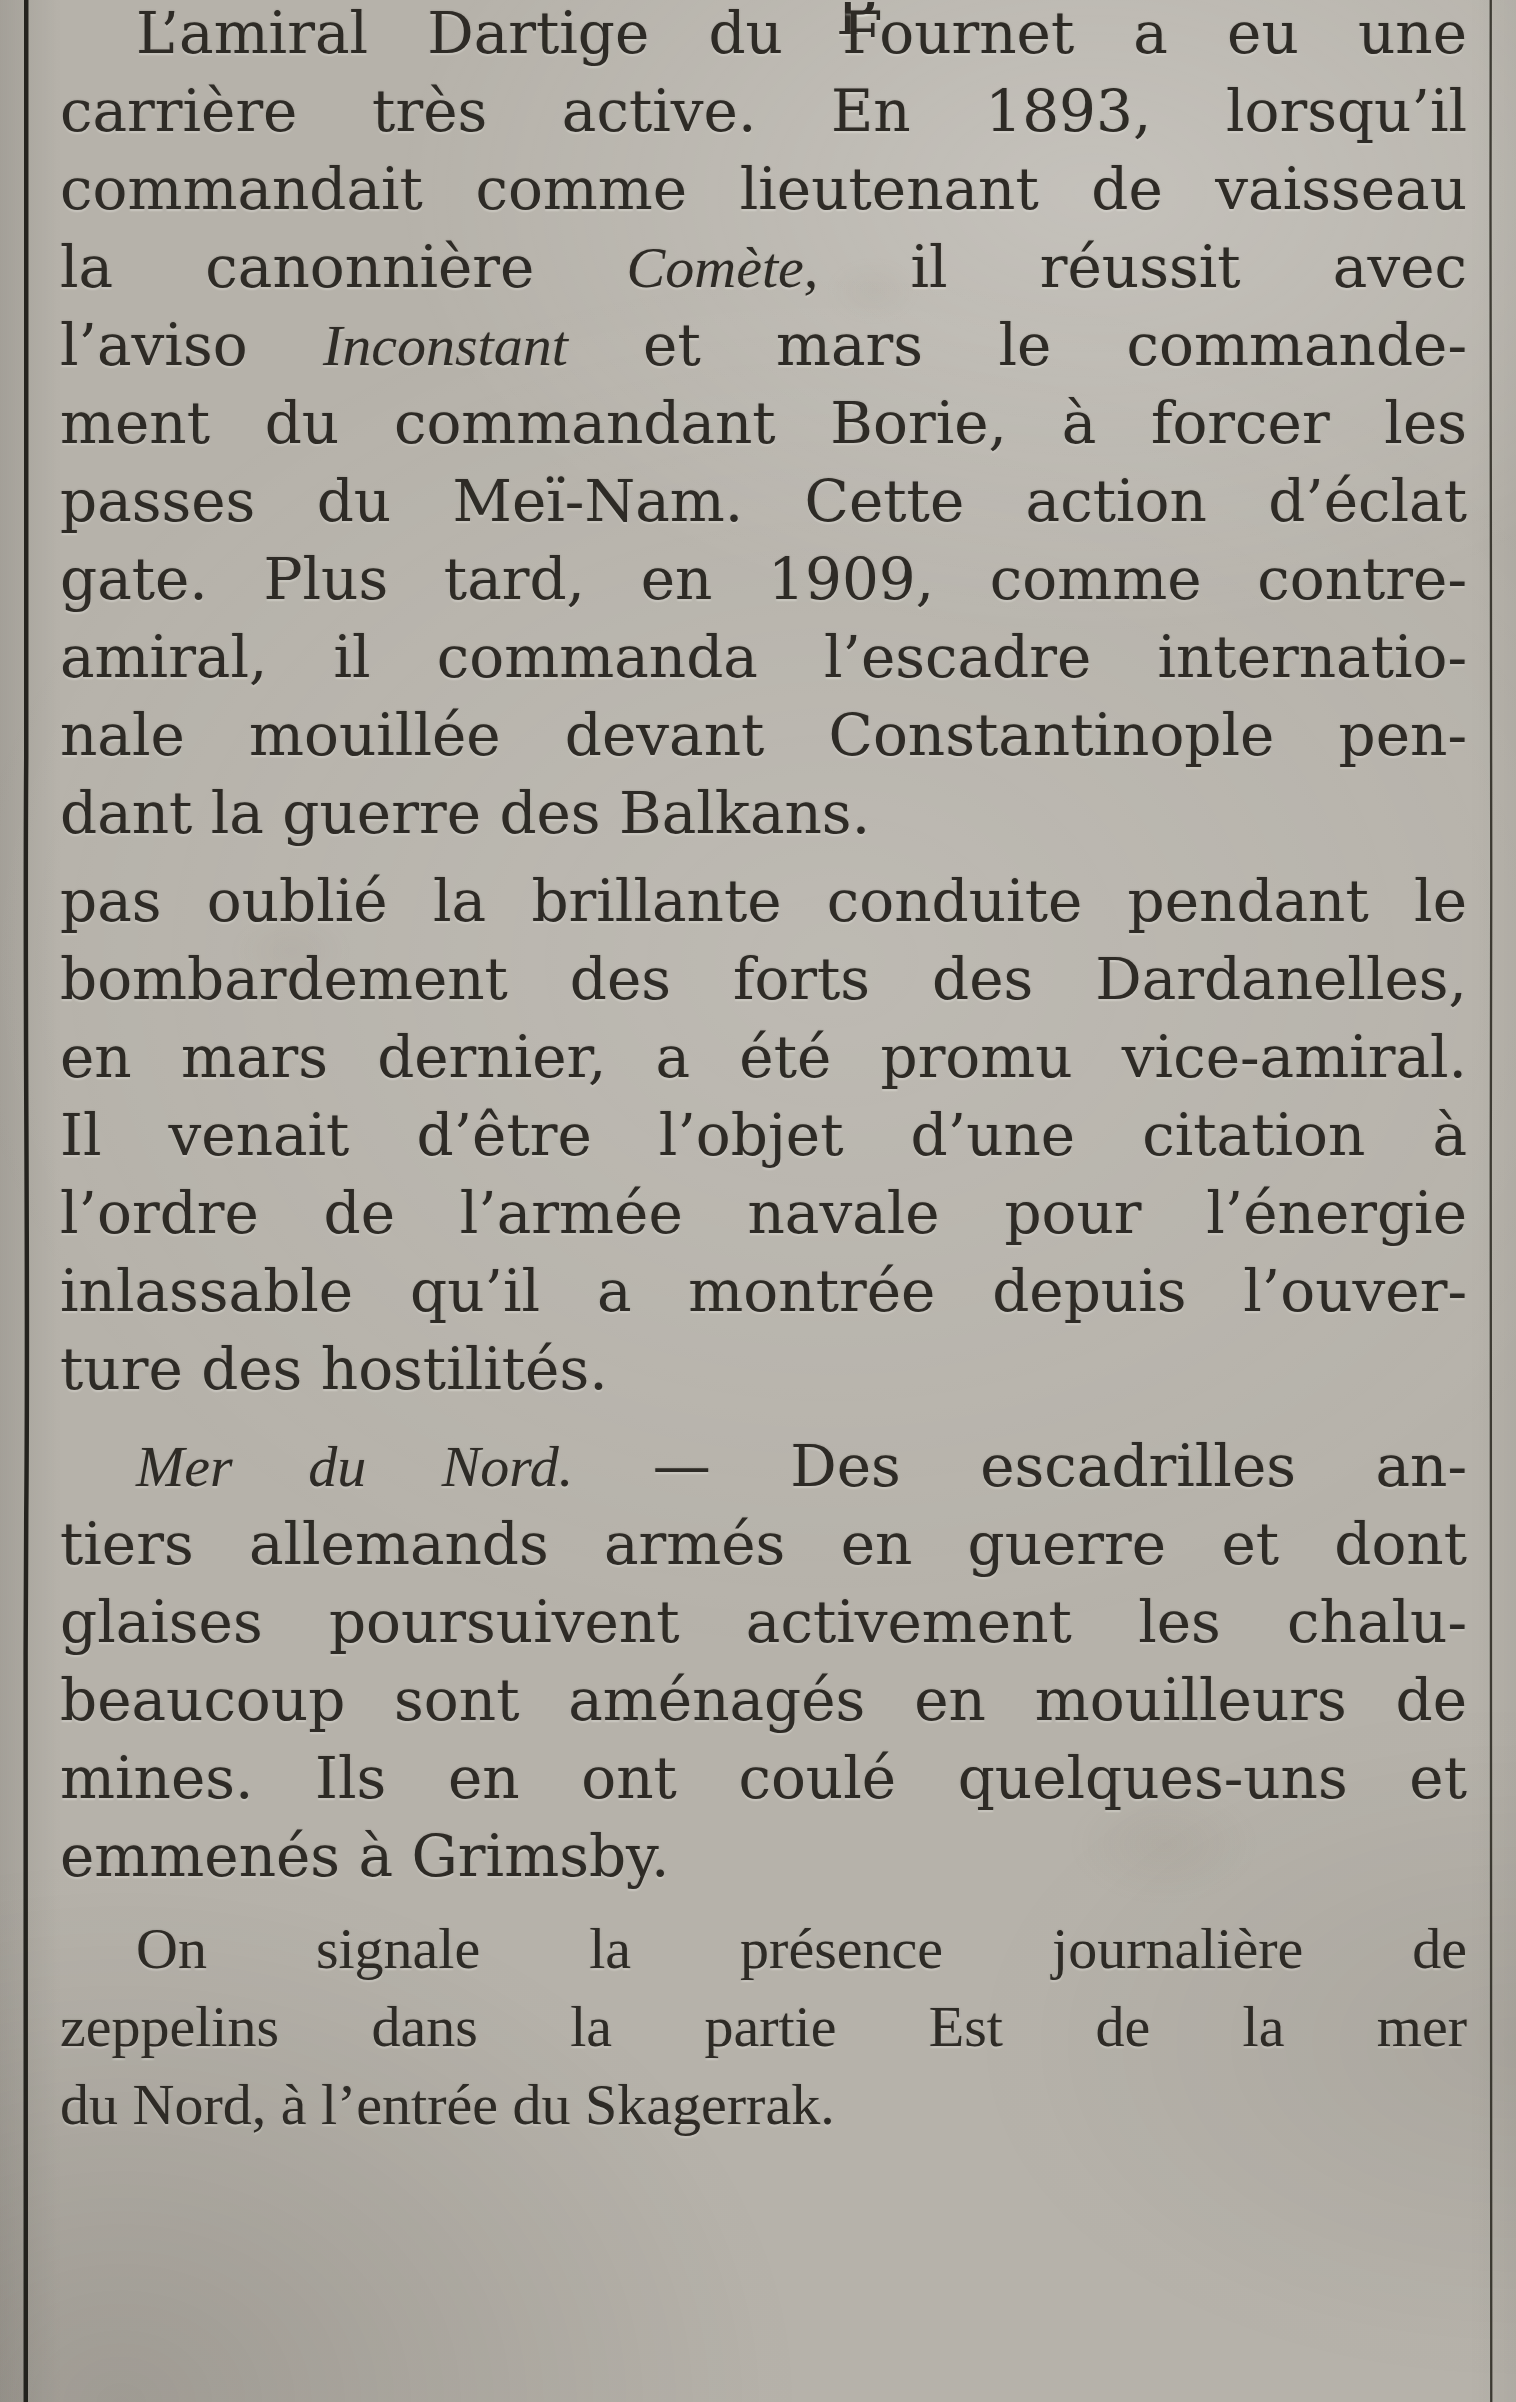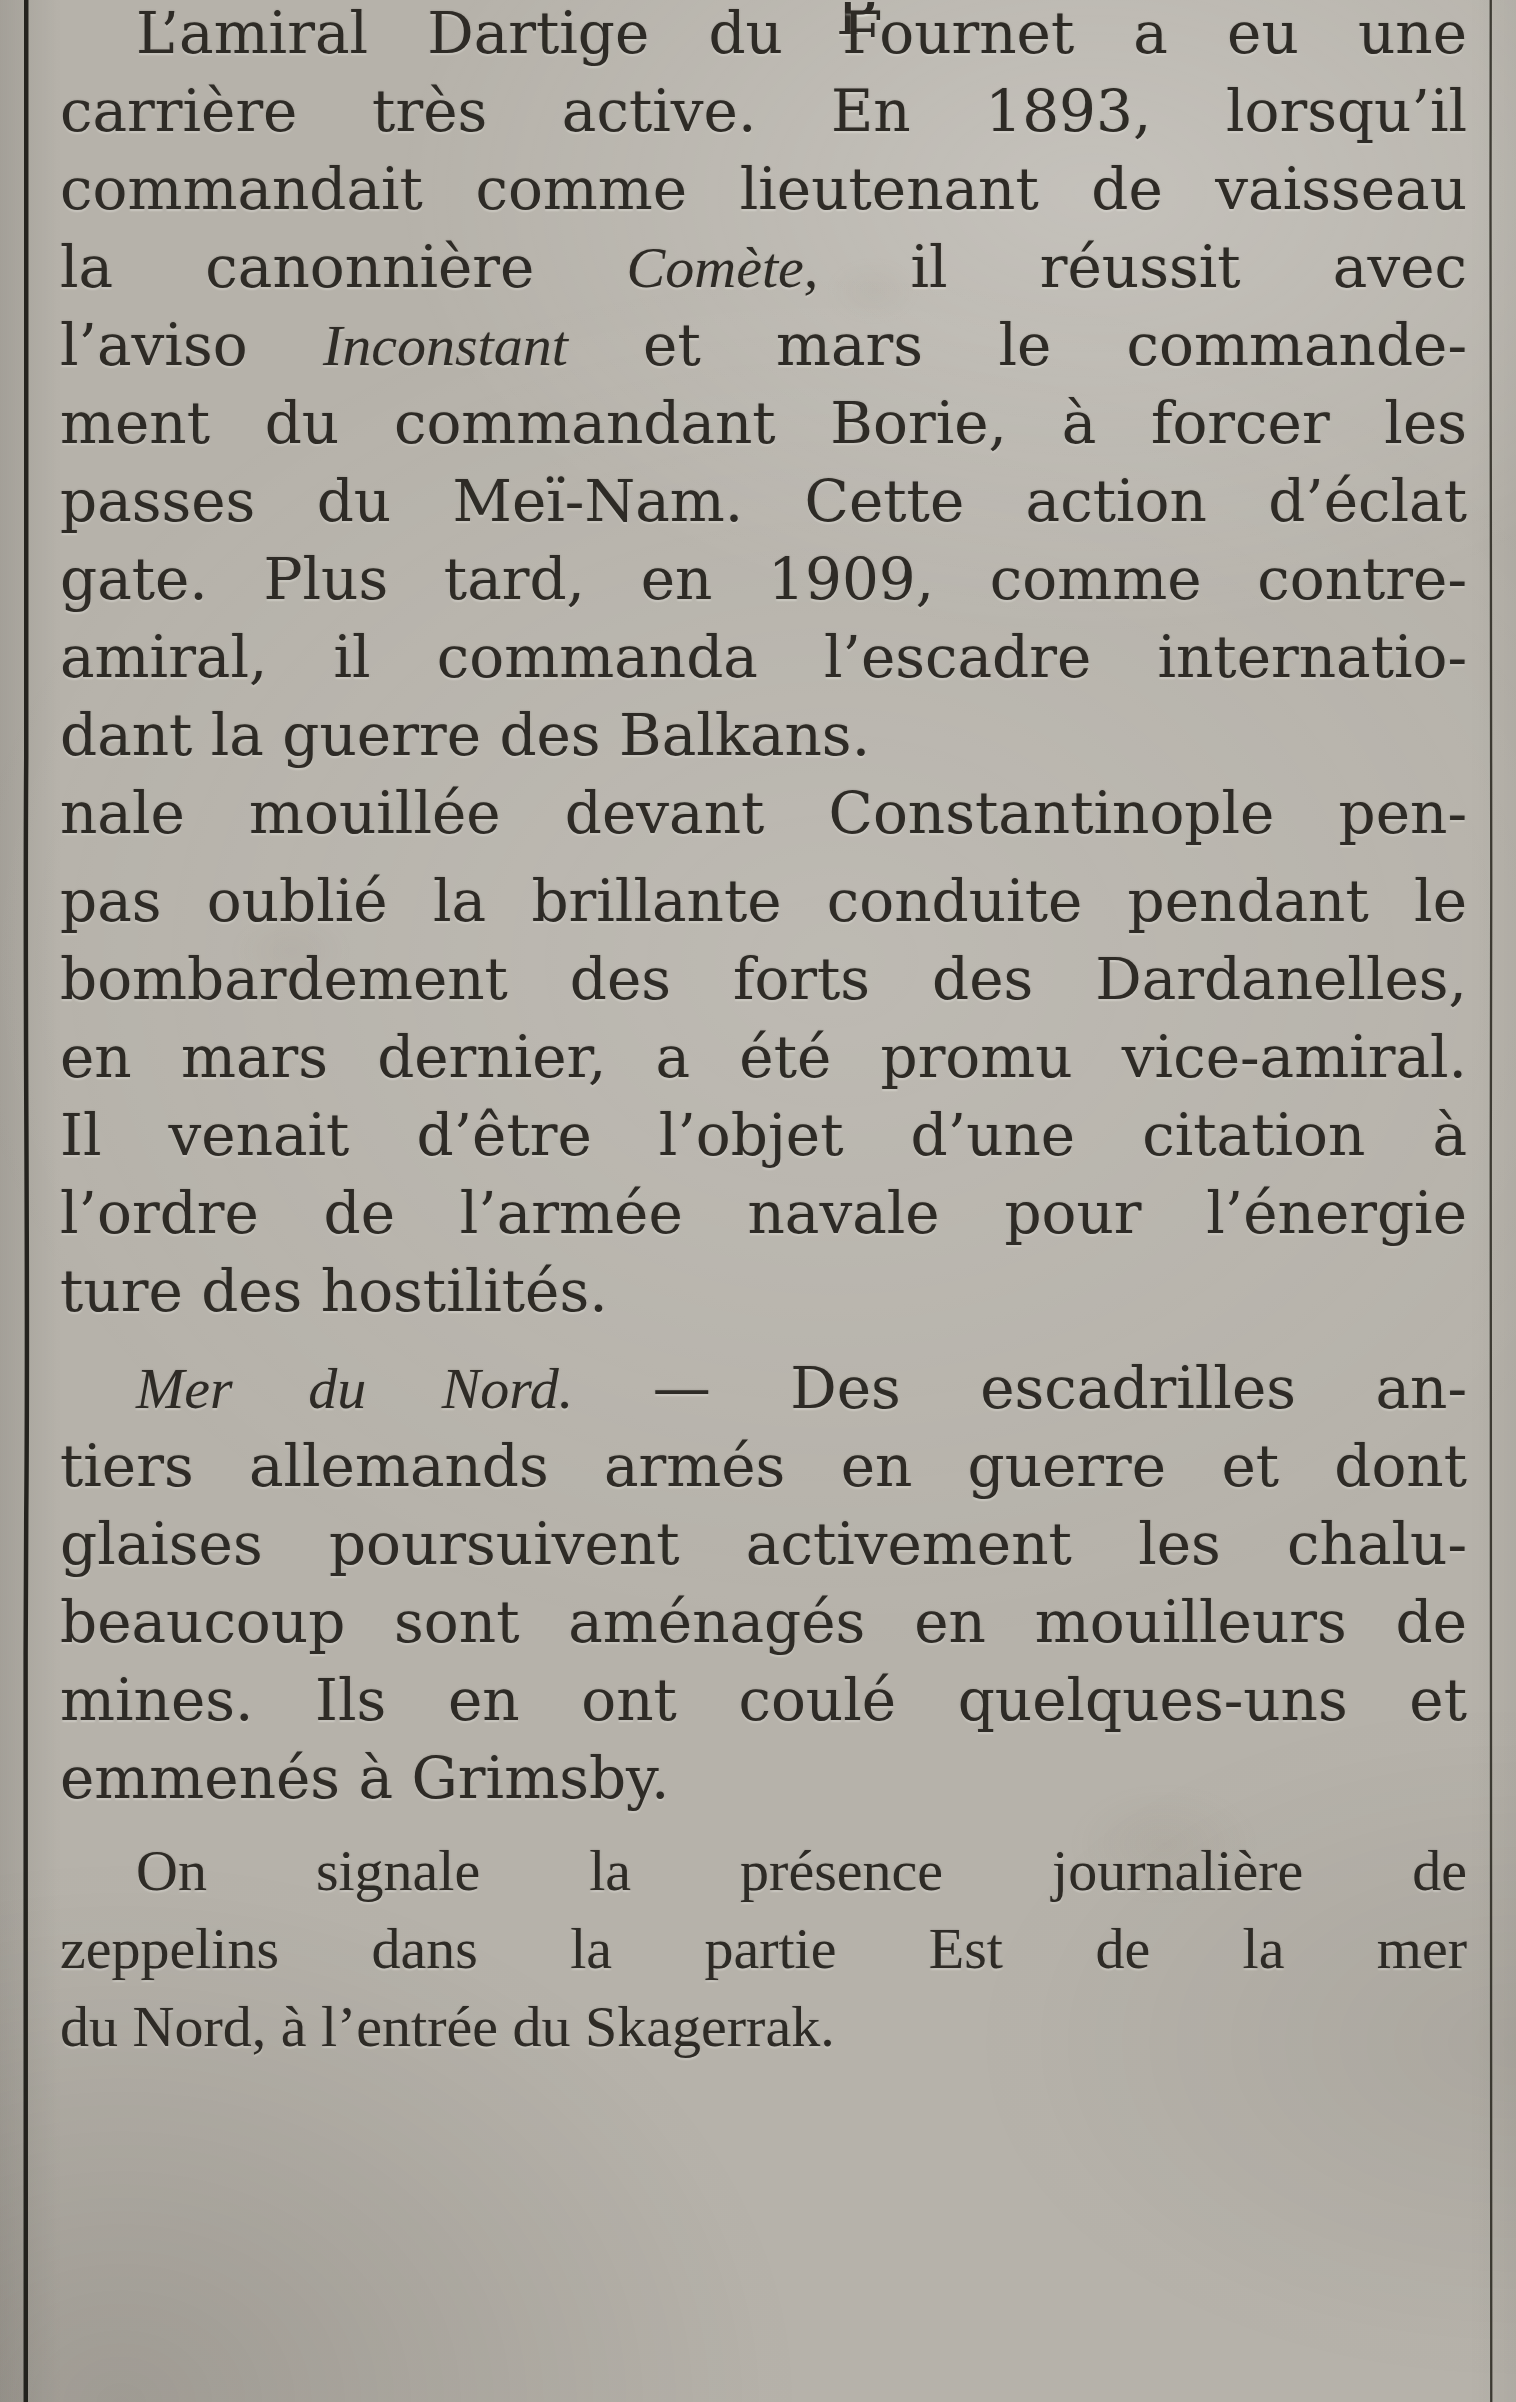--- a/index.html
+++ b/index.html
@@ -63,29 +63,30 @@
       <div class="para p1">
         <div class="line first"><span class="seg">L’amiral Dartige du Fournet a eu une</span></div>
         <div class="line"><span class="seg">carrière très active. En 1893, lorsqu’il</span></div>
         <div class="line"><span class="seg">commandait comme lieutenant de vaisseau</span></div>
         <div class="line"><span class="seg">la canonnière </span><span class="seg i">Comète,</span><span class="seg"> il réussit avec</span></div>
         <div class="line"><span class="seg">l’aviso </span><span class="seg i">Inconstant</span><span class="seg"> et mars le commande-</span></div>
         <div class="line"><span class="seg">ment du commandant Borie, à forcer les</span></div>
         <div class="line"><span class="seg">passes du Meï-Nam. Cette action d’éclat</span></div>
         <div class="line"><span class="seg">gate. Plus tard, en 1909, comme contre-</span></div>
         <div class="line"><span class="seg">amiral, il commanda l’escadre internatio-</span></div>
+        <div class="line"><span class="seg">nale mouillée devant Constantinople pen-</span></div>
         <div class="line last"><span class="seg">dant la guerre des Balkans.</span></div>
-        <div class="line"><span class="seg">nale mouillée devant Constantinople pen-</span></div>
       </div>
       <div class="para p2">
         <div class="line"><span class="seg">pas oublié la brillante conduite pendant le</span></div>
         <div class="line"><span class="seg">bombardement des forts des Dardanelles,</span></div>
         <div class="line"><span class="seg">en mars dernier, a été promu vice-amiral.</span></div>
         <div class="line"><span class="seg">Il venait d’être l’objet d’une citation à</span></div>
         <div class="line"><span class="seg">l’ordre de l’armée navale pour l’énergie</span></div>
+        <div class="line"><span class="seg">inlassable qu’il a montrée depuis l’ouver-</span></div>
         <div class="line last"><span class="seg">ture des hostilités.</span></div>
       </div>
       <div class="para p3">
         <div class="line first"><span class="seg i">Mer du Nord.</span><span class="seg"> — Des escadrilles an-</span></div>
         <div class="line"><span class="seg">tiers allemands armés en guerre et dont</span></div>
         <div class="line"><span class="seg">glaises poursuivent activement les chalu-</span></div>
         <div class="line"><span class="seg">beaucoup sont aménagés en mouilleurs de</span></div>
         <div class="line"><span class="seg">mines. Ils en ont coulé quelques-uns et</span></div>
         <div class="line last"><span class="seg">emmenés à Grimsby.</span></div>
       </div>

